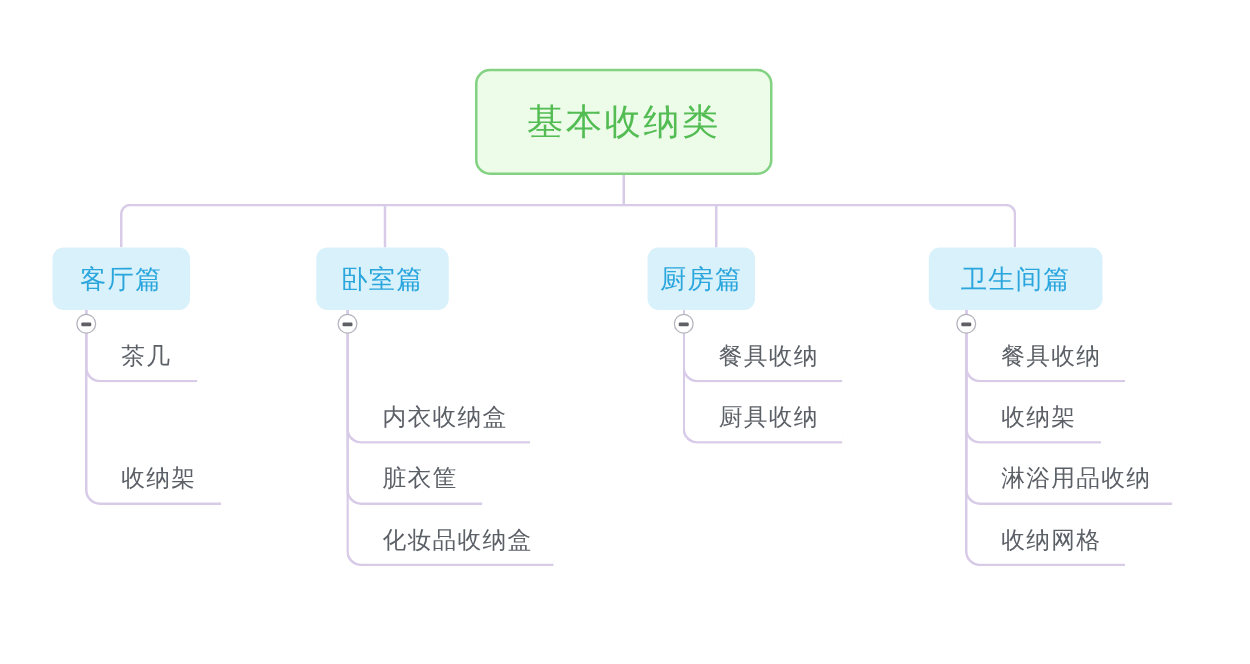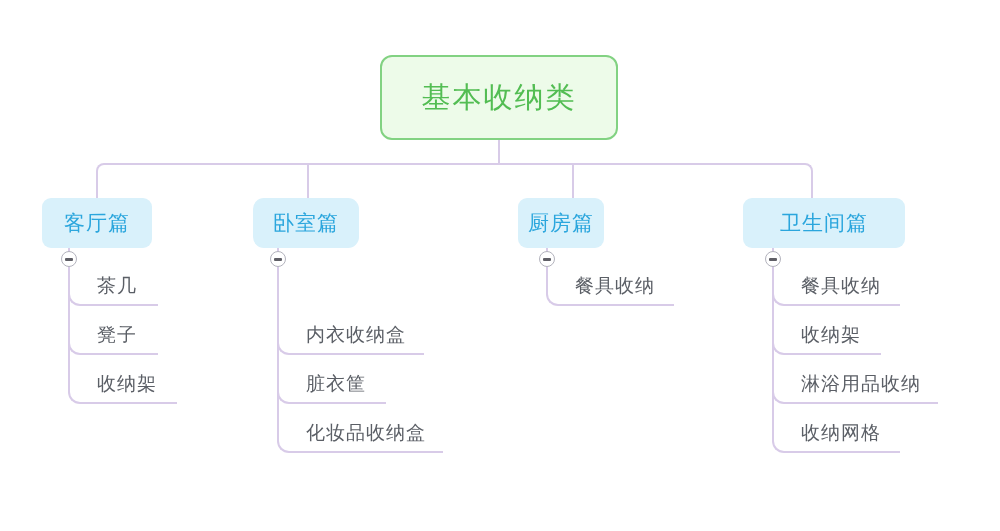--- a/index.html
+++ b/index.html
@@ -54,67 +54,67 @@
   <div class="drop" style="left:307px"></div>
   <div class="drop" style="left:572px"></div>
 
   <div class="root-node">
     <span>基本收纳类</span>
   </div>
 
 <div class="leaf" style="left: 68px; top: 248px; height: 58px; width: 90px;">
       <span class="leaf-label">茶几</span>
     </div>
-    <div class="leaf" style="left: 68px; top: 248px; height: 107px; width: 90px;">
-      <span class="leaf-label">凳子</span>
-    </div>
     <div class="leaf" style="left: 68px; top: 248px; height: 156px; width: 109px;">
       <span class="leaf-label">收纳架</span>
     </div>
     <div class="branch-box" style="left: 42px; width: 110px;">
       <span>客厅篇</span>
     </div>
     <div class="collapse" style="left: 61px; top: 251px;">
       <div class="bar"></div>
     </div>
     <div class="leaf" style="left: 277px; top: 248px; height: 107px; width: 147px;">
       <span class="leaf-label">内衣收纳盒</span>
     </div>
     <div class="leaf" style="left: 277px; top: 248px; height: 156px; width: 109px; text-align: center;">
       <span class="leaf-label">脏衣筐</span>
     </div>
     <div class="leaf" style="left: 277px; top: 248px; height: 205px; width: 166px;">
       <span class="leaf-label">化妆品收纳盒</span>
     </div>
-    <div class="branch-box" style="left: 253px; width: 106px; border-radius: 11px;">
+    <div class="branch-box" style="left: 253px; width: 106px;">
       <span>卧室篇</span>
     </div>
     <div class="collapse" style="left: 270px; top: 251px;">
       <div class="bar"></div>
     </div>
     <div class="leaf" style="left: 546px; top: 248px; height: 58px; width: 128px;">
       <span class="leaf-label">餐具收纳</span>
+    </div>
+    <div class="leaf" style="left: 546px; top: 248px; height: 107px; width: 128px;">
+      <span class="leaf-label">厨具收纳</span>
     </div>
     <div class="branch-box" style="left: 518px; width: 86px;">
       <span>厨房篇</span>
     </div>
     <div class="collapse" style="left: 539px; top: 251px;">
       <div class="bar"></div>
     </div>
     <div class="leaf" style="left: 772px; top: 248px; height: 58px; width: 128px;">
       <span class="leaf-label">餐具收纳</span>
     </div>
     <div class="leaf" style="left: 772px; top: 248px; height: 107px; width: 109px;">
       <span class="leaf-label">收纳架</span>
     </div>
     <div class="leaf" style="left: 772px; top: 248px; height: 156px; width: 166px;">
       <span class="leaf-label">淋浴用品收纳</span>
     </div>
     <div class="leaf" style="left: 772px; top: 248px; height: 205px; width: 128px;">
       <span class="leaf-label">收纳网格</span>
     </div>
-    <div class="branch-box" style="left: 743px; width: 162px;">
+    <div class="branch-box" style="left: 743px; width: 139px;">
       <span>卫生间篇</span>
     </div>
     <div class="collapse" style="left: 765px; top: 251px;">
       <div class="bar"></div>
     </div>
   </div>
 
 </body></html>

